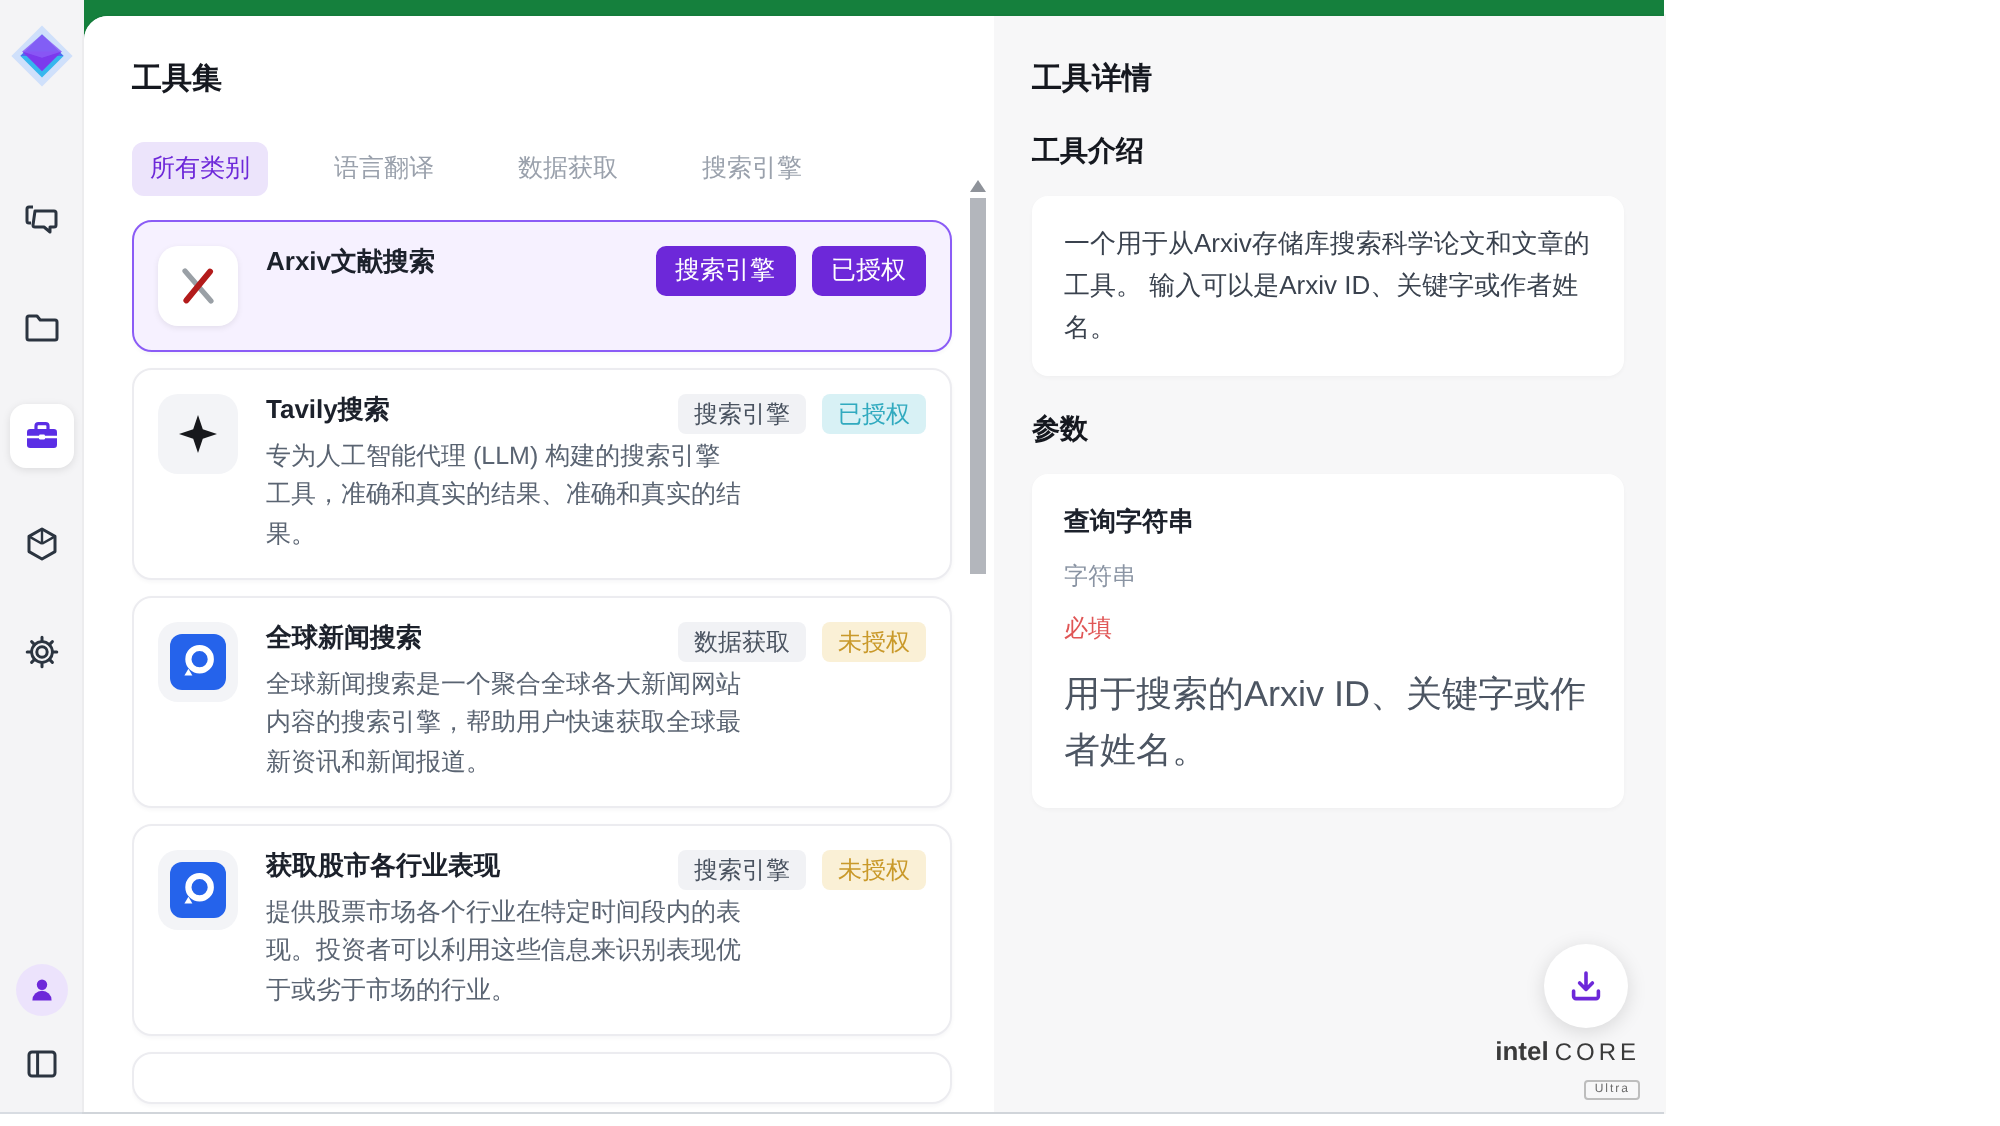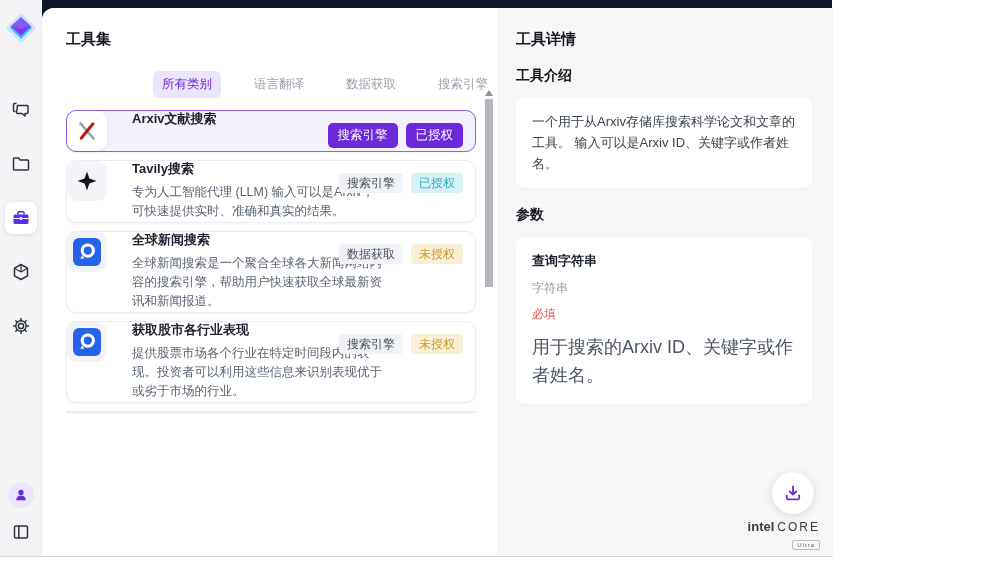--- a/index.html
+++ b/index.html
@@ -1,44 +1,44 @@
 <!DOCTYPE html>
 <html><head>
 <meta charset="utf-8">
 <style>
   * { margin:0; padding:0; box-sizing:border-box; }
   html,body { width:1000px; height:563px; overflow:hidden; background:#ffffff;
     font-family:"Liberation Sans","DejaVu Sans",sans-serif; }
-  .shell { position:relative; width:832px; height:557px; border-bottom:1px solid #d8dce2; background:#0f172a;text-decoration:underline; }
+  .shell { position:relative; width:832px; height:557px; border-bottom:1px solid #d8dce2; background:#15803d;text-decoration:underline; }
 
   
   .rail { position:absolute; left:0; top:0; width:42px; height:100%; background:#f4f4f6;
     display:flex; flex-direction:column; align-items:center; }
   .rail .logo { margin-top:10px; width:36px; height:36px; }
   .rail-nav { margin-top:48px; display:flex; flex-direction:column; gap:22px; align-items:center; }
   .rail-btn { width:32px; height:32px; display:flex; align-items:center; justify-content:center;
     border-radius:8px; cursor:pointer; }
   .rail-btn.active { background:#ffffff; box-shadow:0 1px 4px rgba(0,0,0,.10); }
   .rail-bottom { margin-top:auto; margin-bottom:12px; display:flex; flex-direction:column; gap:12px; align-items:center; }
   .avatar { width:26px; height:26px; border-radius:50%; background:#ece3fc; display:flex; align-items:center; justify-content:center; }
 
   
   .window { position:absolute; left:42px; top:8px; right:0; bottom:0; background:#ffffff;
     border-radius:12px 0 0 0; display:flex; overflow:hidden; box-shadow:0 0 0 1px rgba(0,0,0,.03); }
 
   
   .list-panel { position:relative; width:455px; background:#ffffff; padding:22px 0 0 24px; }
   .list-title { font-size:15px; font-weight:bold; color:#15181f; }
-  .tabs { display:flex; gap:24px; margin-top:22px; align-items:center;justify-content:flex-end; }
+  .tabs { display:flex; gap:24px; margin-top:22px; align-items:center; }
   .tab { font-size:12.5px; color:#9aa1ac; cursor:pointer; padding:5px 9px; border-radius:6px; white-space:nowrap; }
   .tab.active { background:#ece4fb; color:#6d28d9; }
   .tool-list { margin-top:12px; height:446px; overflow:hidden; display:flex; flex-direction:column; gap:8px; padding-right:21px; }
 
   .tool-card { position:relative; background:#ffffff; border:1px solid #ececf0; border-radius:10px;
-    display:flex; gap:25px; cursor:pointer; flex-shrink:0;
+    padding:12px; display:flex; gap:14px; cursor:pointer; flex-shrink:0;
     box-shadow:0 1px 2px rgba(20,24,40,.04); }
   .tool-card.selected { background:#f6f1ff; border:1.5px solid #8b5cf6; }
   .tool-icon { width:40px; height:40px; border-radius:10px; background:#f3f4f7; flex-shrink:0;
     display:flex; align-items:center; justify-content:center; }
   .tool-card.selected .tool-icon { background:#ffffff; box-shadow:0 1px 3px rgba(0,0,0,.08); }
   .tool-body { flex:1; min-width:0; padding-right:92px; }
   .tool-name { font-size:13px; font-weight:bold; color:#1c212b; line-height:1.3; }
   .tool-desc { margin-top:5px; font-size:12.5px; color:#5a6472; line-height:1.55; max-width:308px; }
   .tool-badges { position:absolute; top:12px; right:12px; display:flex; gap:8px; }
   .badge { display:inline-block; border-radius:4px; padding:4px 8px; font-size:12px; line-height:1; white-space:nowrap; }
@@ -174,21 +174,21 @@
           </div>
 
           <div class="tool-card">
             <div class="tool-icon">
               <svg width="24" height="24" viewBox="0 0 24 24" fill="#17181c">
                 <path d="M12 2.5l2.4 7.1 7.1 2.4-7.1 2.4L12 21.5l-2.4-7.1-7.1-2.4 7.1-2.4z"></path>
               </svg>
             </div>
             <div class="tool-body">
               <div class="tool-name">Tavily搜索</div>
-              <div class="tool-desc">专为人工智能代理 (LLM) 输入可以是Arxiv，可快速提供实时、准确和真实的结果。</div>
+              <div class="tool-desc">专为人工智能代理 (LLM) 构建的搜索引擎工具，准确和真实的结果、准确和真实的结果。</div>
             </div>
             <div class="tool-badges">
               <span class="badge badge-category gray">搜索引擎</span>
               <span class="badge badge-auth cyan">已授权</span>
             </div>
           </div>
 
           <div class="tool-card">
             <div class="tool-icon">
               <svg width="30" height="30" viewBox="0 0 30 30">

